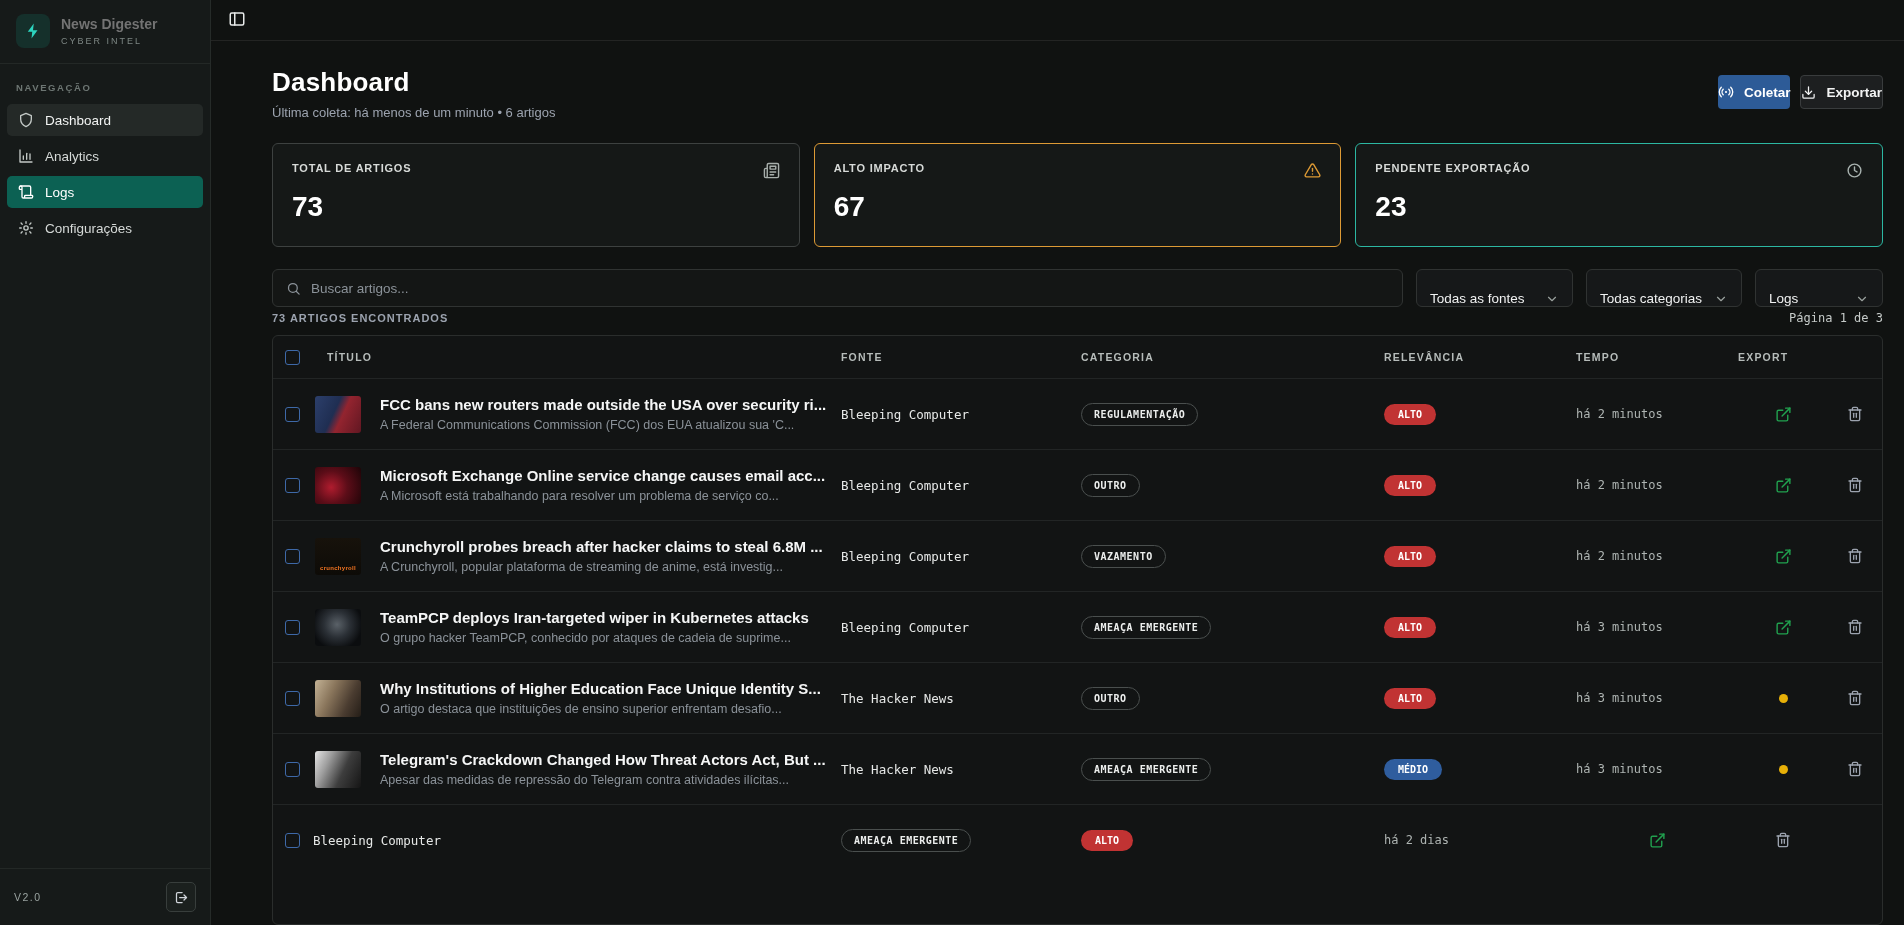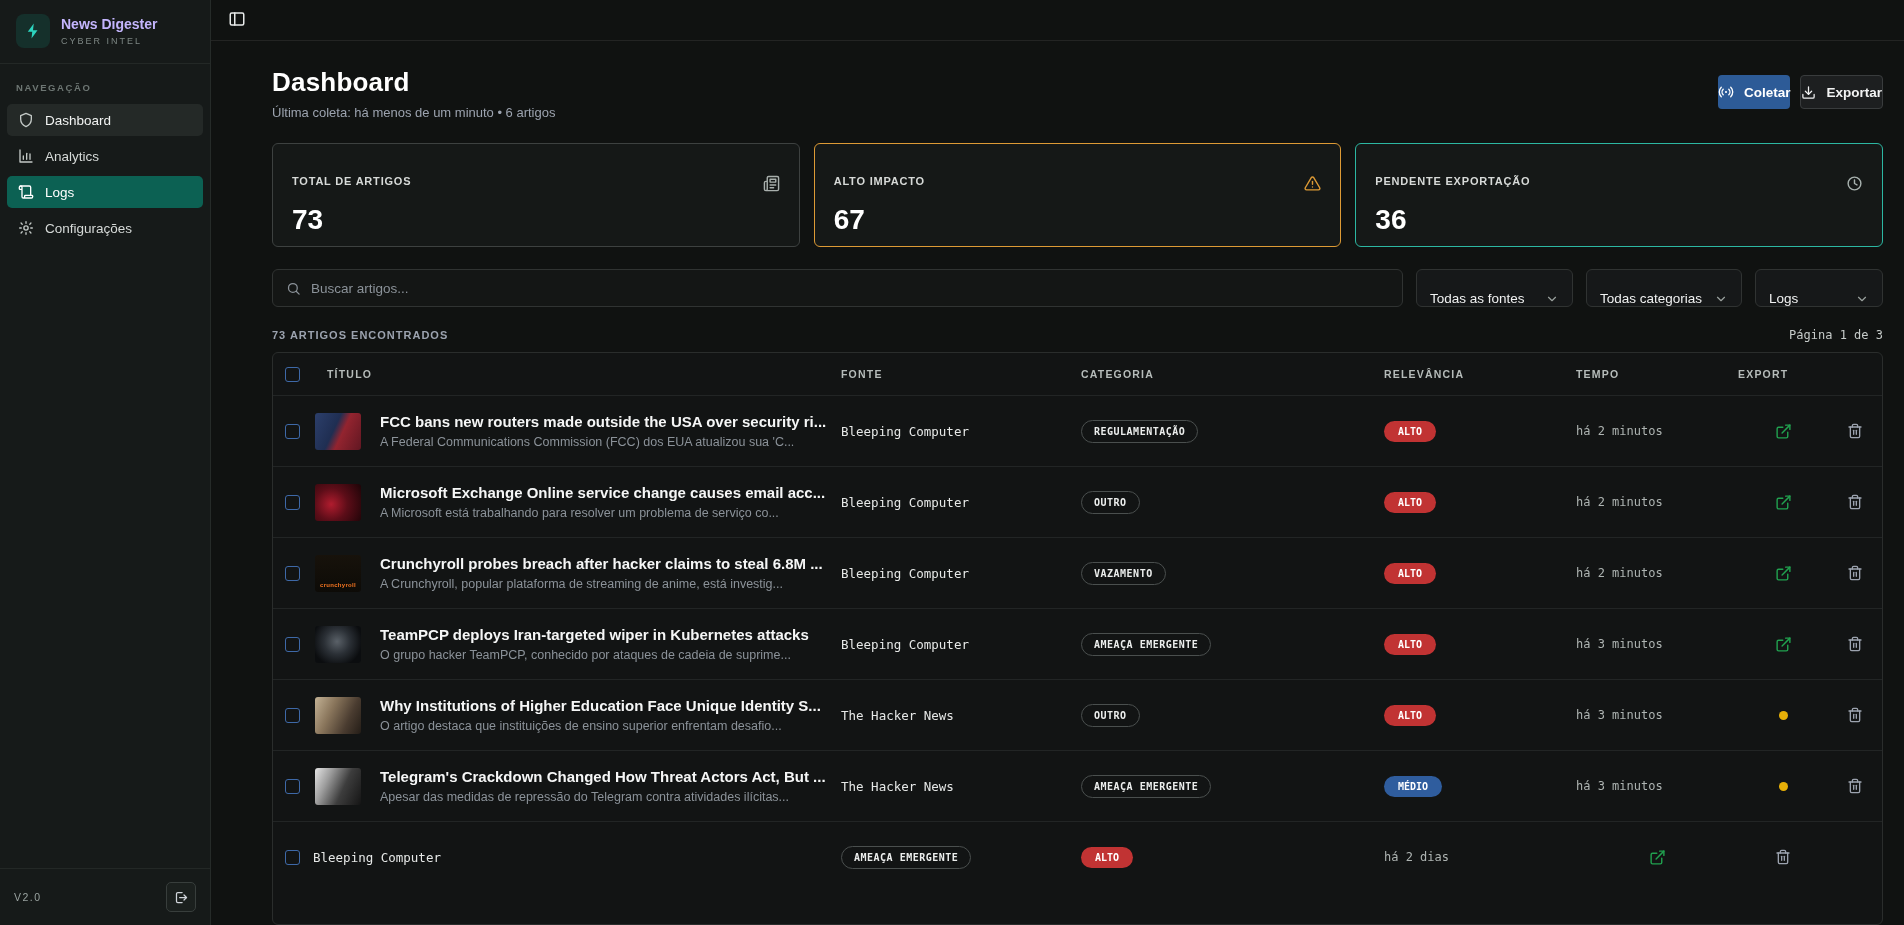--- a/index.html
+++ b/index.html
@@ -11,21 +11,21 @@
   }
   svg { display:block; }
   .ic { stroke:currentColor; fill:none; stroke-width:2; stroke-linecap:round; stroke-linejoin:round; }
 
   
   .sidebar { position:fixed; left:0; top:0; width:211px; height:925px; background:#161a19;
     border-right:1px solid #262b29; display:flex; flex-direction:column; }
   .brand { display:flex; align-items:center; gap:11px; padding:14px 16px 15px; border-bottom:1px solid #232826; }
   .brand-icon { width:34px; height:34px; border-radius:8px; background:#15302b; color:#2dd4bf;
     display:flex; align-items:center; justify-content:center; flex:none; }
-  .brand-name { font-size:14px; font-weight:700; color:#c4b5fd; line-height:1.2; }
+  .brand-name { font-size:14px; font-weight:700; color:#737373; line-height:1.2; }
   .brand-sub { font-size:9px; letter-spacing:2px; color:#7d8784; margin-top:3px; }
   .nav-label { font-size:9.5px; font-weight:700; letter-spacing:1.6px; color:#6d7673; padding:18px 16px 9px; }
   .nav-item { display:flex; align-items:center; gap:11px; margin:2px 7px; padding:8px 11px;
     border-radius:5px; font-size:13.5px; color:#d6dad8; cursor:pointer; }
   .nav-item .nav-ic { color:#c3c9c6; }
   .nav-item.subtle { background:#242927; color:#f1f3f2; }
   .nav-item.selected { background:#0c6153; color:#ffffff; }
   .nav-item.selected .nav-ic { color:#ffffff; }
   .sidebar-footer { margin-top:auto; border-top:1px solid #232826; padding:13px 14px;
     display:flex; align-items:center; justify-content:space-between; }
@@ -42,37 +42,37 @@
   .page-head { display:flex; align-items:flex-start; justify-content:space-between; }
   .page-title { font-size:26px; font-weight:700; color:#ffffff; letter-spacing:0.2px; }
   .page-sub { font-size:13px; color:#9ca3af; margin-top:7px; }
   .head-actions { display:flex; gap:10px; margin-top:8px; }
   .btn { height:34px; border:none; border-radius:4px; padding:0 0; font-size:13.5px; font-weight:600;
     font-family:"Liberation Sans",sans-serif; display:inline-flex; align-items:center; gap:10px; cursor:pointer; }
   .btn-collect { background:#2d5b97; color:#ffffff; }
   .btn-export { background:#1d1f20; border:1px solid #393c3d; color:#f2f3f3; }
 
   .stats { display:grid; grid-template-columns:repeat(3,1fr); gap:14px; margin-top:23px; }
-  .stat-card { height:104px; background:#151817; border:1px solid #3d4140; border-radius:6px; padding:31px 19px; }
+  .stat-card { height:104px; background:#151817; border:1px solid #3d4140; border-radius:6px; padding:18px 19px; }
   .stat-top { display:flex; align-items:flex-start; justify-content:space-between; }
   .stat-label { font-size:11px; font-weight:600; letter-spacing:0.8px; color:#d7dad8; }
   .stat-value { font-size:28px; font-weight:700; color:#ffffff; margin-top:12px; }
 
   .filter-row { display:flex; gap:13px; margin-top:22px; }
   .search-box { flex:1; height:38px; background:#141615; border:1px solid #303332; border-radius:6px;
     display:flex; align-items:center; gap:10px; padding:0 13px; color:#8b9299; }
   .search-box input { flex:1; background:transparent; border:none; outline:none; color:#d6d9d8;
     font-size:13.5px; font-family:"Liberation Sans",sans-serif; }
   .search-box input::placeholder { color:#8b9299; }
   .dropdown { height:38px; background:#161819; border:1px solid #303332; border-radius:6px; cursor:pointer;
     display:flex; align-items:flex-end; justify-content:space-between; padding:0 13px; font-size:13.5px; color:#f0f1f1; }
   .dd-sources { width:157px; } .dd-categories { width:156px; } .dd-all { width:128px; }
   .chev { color:#9aa19e; }
 
-  .results-row { display:flex; align-items:center; justify-content:space-between; margin-top:21px; }
+  .results-row { display:flex; align-items:center; justify-content:space-between; margin-top:4px; }
   .results-count { font-size:11px; font-weight:600; letter-spacing:1px; color:#9ca3af; }
   .pagination { font-family:"DejaVu Sans Mono",monospace; font-size:12px; color:#c6cbc9; }
 
   
   .table { margin-top:10px; border:1px solid #2a2d2c; border-radius:6px; background:#121414; overflow:hidden; flex:1; }
   .thead, .trow { display:grid; grid-template-columns:40px 528px 240px 303px 192px 162px 90px 1fr; align-items:center; }
   .thead { height:42px; }
   .th { font-size:10.5px; font-weight:700; letter-spacing:1.2px; color:#b6bcba; }
   .th-title { padding-left:14px; }
   .cb { width:15px; height:15px; border:1.5px solid #3e69a8; border-radius:3px; background:transparent;
@@ -247,21 +247,21 @@
       <div class="stat-card" style="border-color: rgb(44, 183, 162);">
         <div class="stat-top">
           <span class="stat-label">PENDENTE EXPORTAÇÃO</span>
           <span style="color: rgb(168, 178, 175);">
             <svg class="ic" width="17" height="17" viewBox="0 0 24 24">
                 <circle cx="12" cy="12" r="9"></circle>
                 <path d="M12 7v5l3.5 2"></path>
               </svg>
           </span>
         </div>
-        <div class="stat-value">36</div>
+        <div class="stat-value">23</div>
       </div>
     </div>
 
     <div class="filter-row">
       <div class="search-box">
         <span>
           <svg class="ic" width="15" height="15" viewBox="0 0 24 24">
               <circle cx="11" cy="11" r="7"></circle>
               <path d="M21 21l-4.3-4.3"></path>
             </svg>

